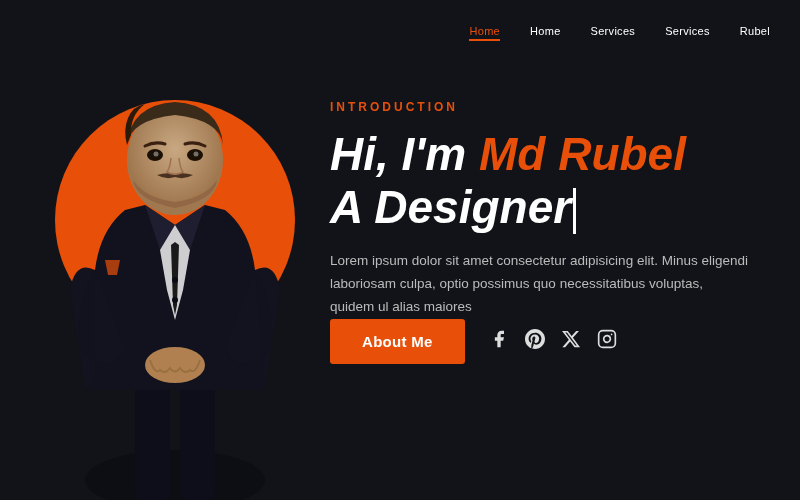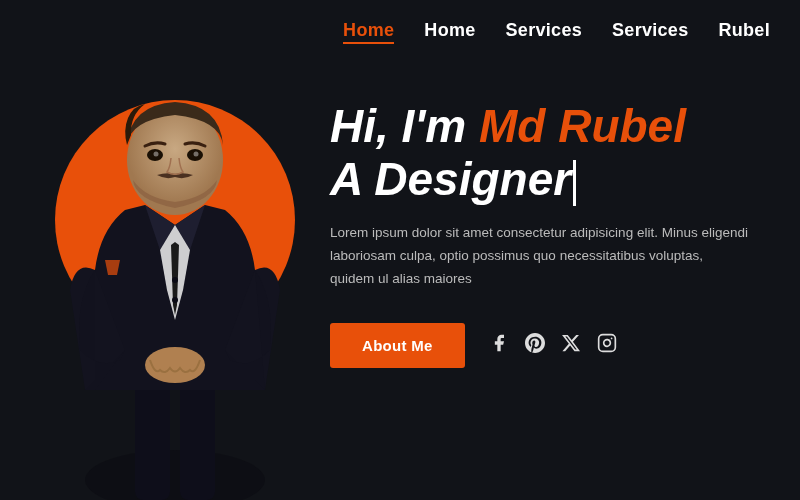--- a/index.html
+++ b/index.html
@@ -26,22 +26,22 @@
       z-index: 10;
     }
     .nav-links {
       display: flex;
       gap: 30px;
       list-style: none;
     }
     .nav-links li a {
       color: #fff;
       text-decoration: none;
-      font-size: 18px;
-      font-weight: 700;
+      font-size: 11px;
+      font-weight: 400;
       letter-spacing: 0.3px;
     }
     .nav-links li.active a {
       color: #e8500a;
       border-bottom: 2px solid #e8500a;
       padding-bottom: 2px;
     }
 
     
     .hero {
@@ -135,21 +135,20 @@
     @keyframes blink {
       0%, 100% { opacity: 1; }
       50% { opacity: 0; }
     }
 
     .hero-desc {
       font-size: 13.5px;
       color: #bbb;
       line-height: 1.7;
       max-width: 420px;
-      margin-bottom: 32px;
     }
 
     .hero-actions {
       display: flex;
       align-items: center;
       gap: 24px;
     }
 
     .btn-about {
       background-color: #e8500a;
@@ -266,20 +265,21 @@
 
         <circle cx="130" cy="230" r="3" fill="#0a0a15"></circle>
         <circle cx="130" cy="250" r="3" fill="#0a0a15"></circle>
 
         <path d="M60 210 L75 210 L72 225 L63 225 Z" fill="#e8500a" opacity="0.7"></path>
       </svg>
     </div>
   </div>
 
   <div class="hero-content">
+    <p class="intro-label">INTRODUCTION</p>
 
     <h1 class="hero-heading">
       <span>
         <span>Hi, I'm </span><span class="accent">Md Rubel</span>
       </span>
       <br>
       <span>
         <span>A </span><span>Designer</span><span class="cursor"></span>
       </span>
     </h1>

